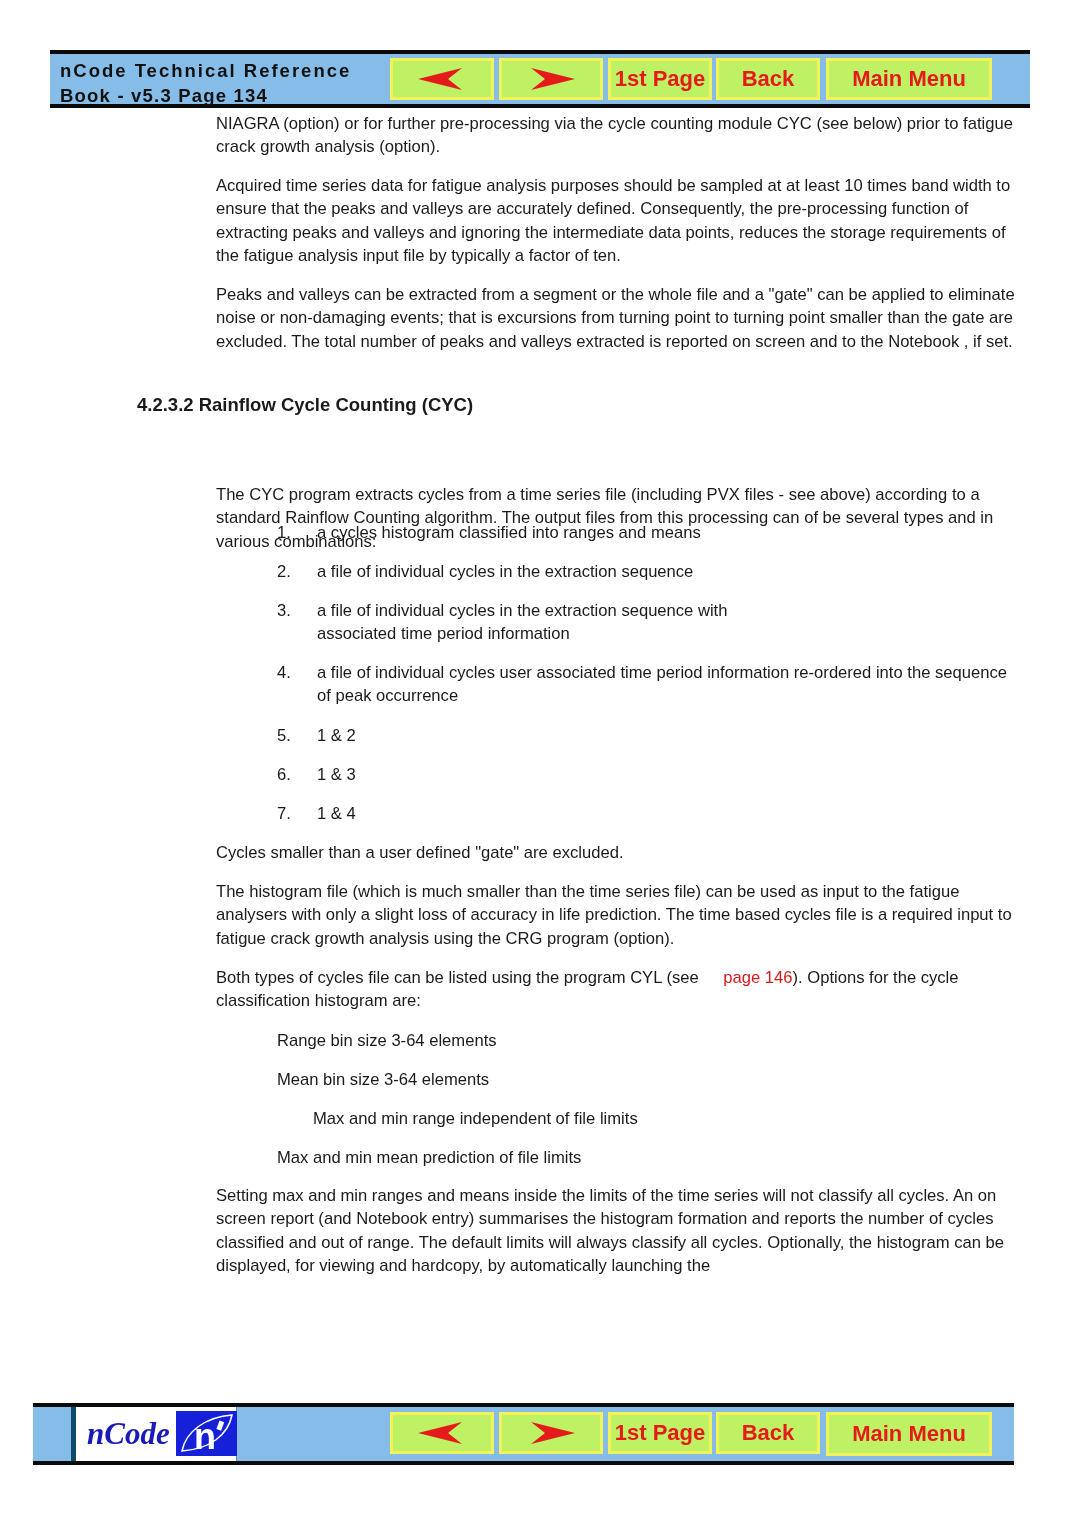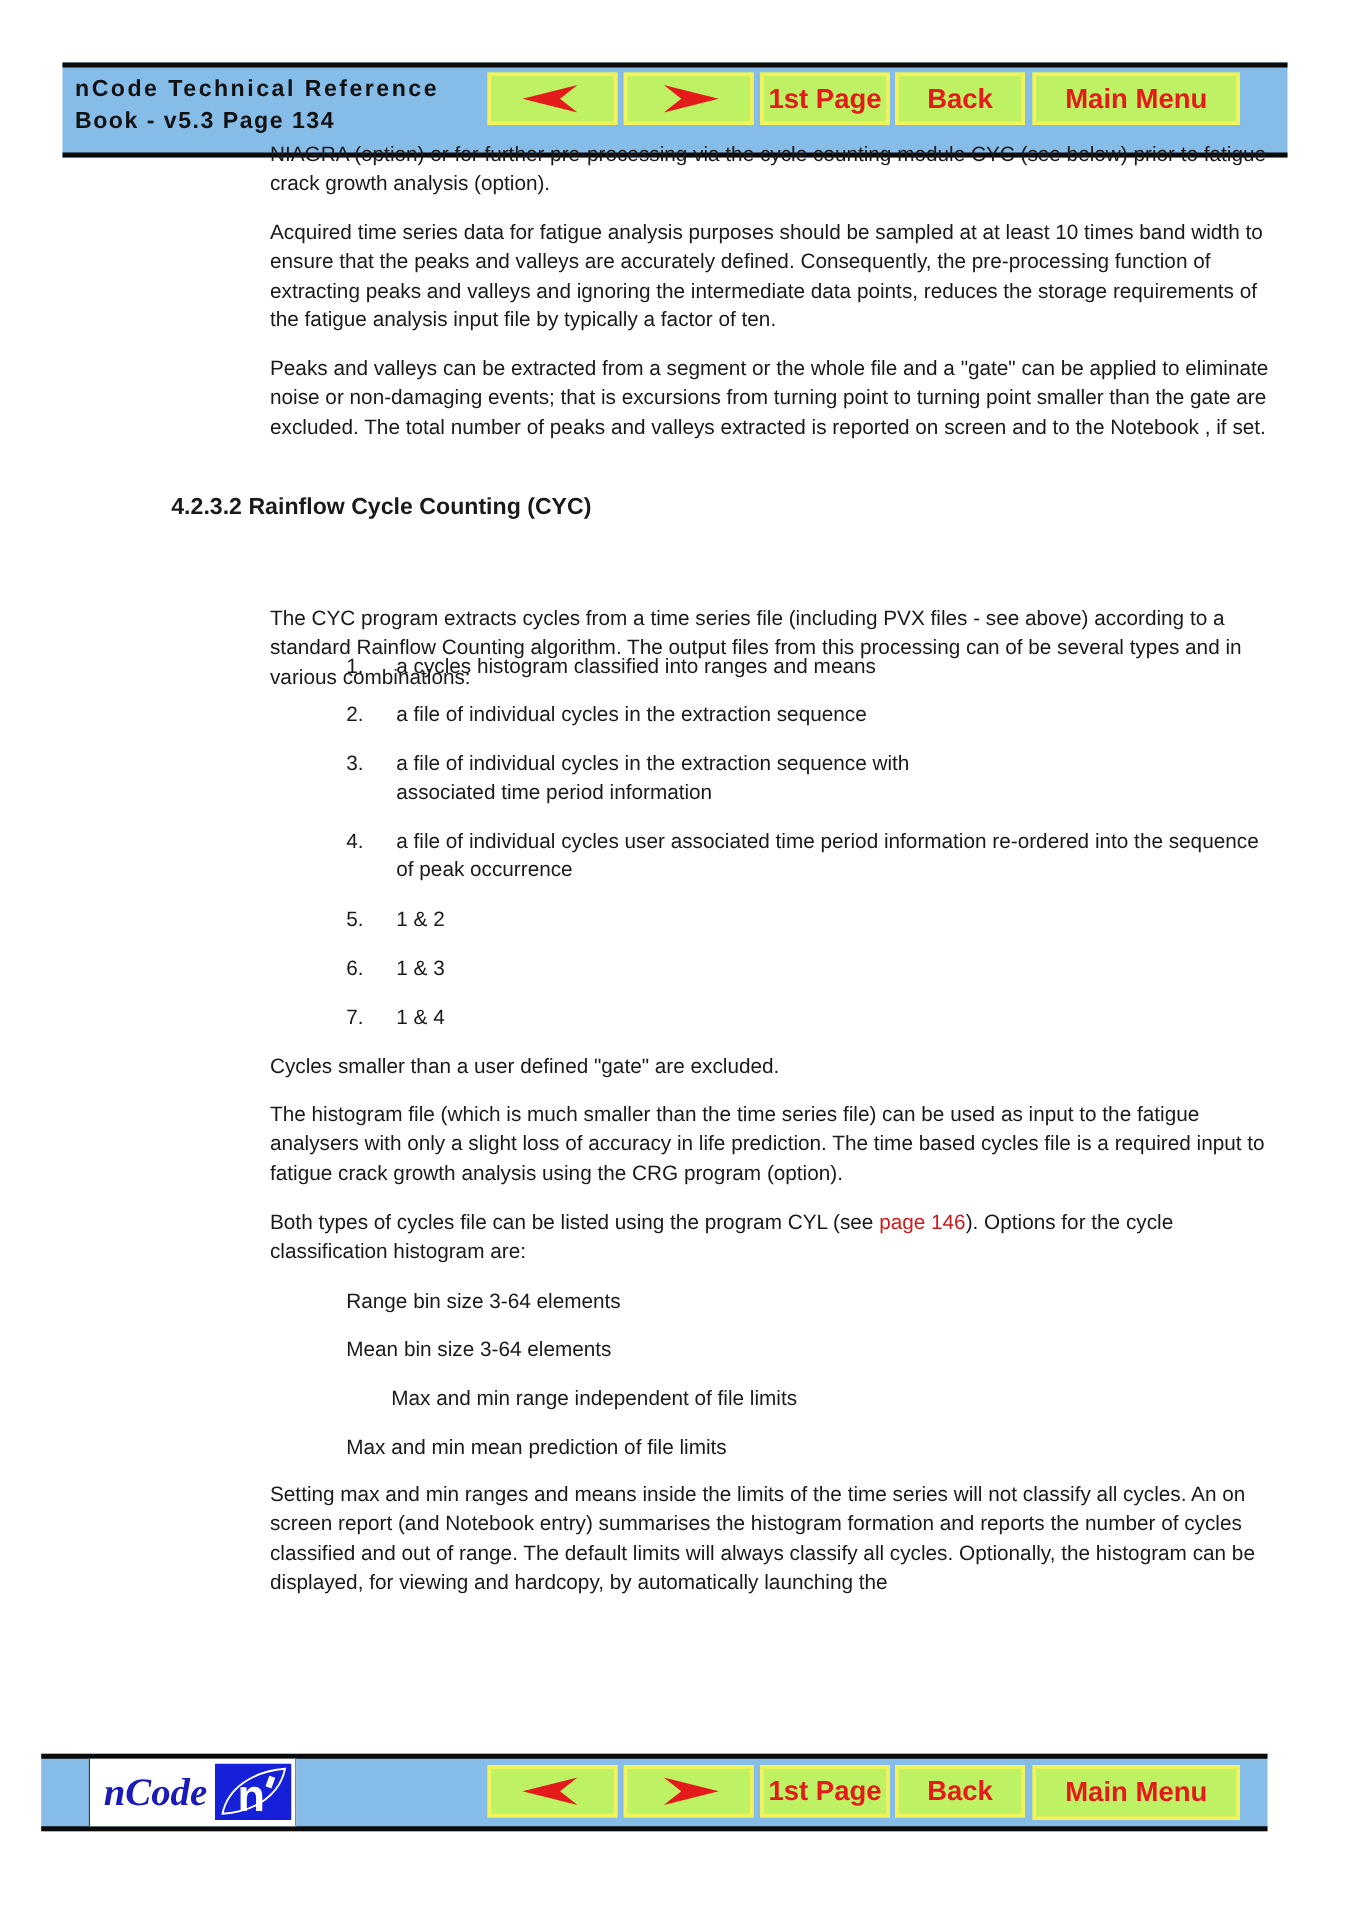--- a/index.html
+++ b/index.html
@@ -1,47 +1,47 @@
 <!DOCTYPE html>
 <html><head>
 <meta charset="utf-8">
 <style>
   html, body { margin:0; padding:0; background:#ffffff; }
   body { width:1080px; height:1529px; position:relative; overflow:hidden;
          font-family:"Liberation Sans", sans-serif; color:#1a1a1a; }
 
   
-  .topbar { position:absolute; left:50px; top:50px; width:980px; height:76px;
+  .topbar { position:absolute; left:50px; top:50px; width:980px; height:58px;
             background:#86bde8; border-top:4px solid #0a0a0a; border-bottom:4px solid #0a0a0a;
             box-sizing:border-box; }
   .topbar .title { position:absolute; left:10px; top:4px; font-weight:bold;
                    font-size:18.5px; line-height:25px; letter-spacing:2px; color:#111; }
   .topbar .title .l2 { letter-spacing:1.2px; }
 
   .navbtn { position:absolute; background:#bef264; border:3px solid #f2f25a; box-sizing:border-box;
             display:flex; align-items:center; justify-content:center;
             color:#e51a1a; font-weight:bold; cursor:pointer; }
   .navbtn.txt { font-size:22px; letter-spacing:0; }
   .navbtn svg { display:block; }
 
   
   .p { position:absolute; left:216px; width:800px; font-size:16.6px; line-height:23.4px; margin:0; }
   .h { position:absolute; left:137px; font-size:18.5px; font-weight:bold; margin:0; }
   .li { position:absolute; left:277px; font-size:16.6px; line-height:23.4px; }
   .li .num { position:absolute; left:0; }
   .li .txt { position:absolute; left:40px; width:700px; }
   .opt { position:absolute; left:277px; font-size:16.6px; line-height:23px; }
-  .link { color:#d01c1c; cursor:pointer; }
+  .link { color:#d01c1c; cursor:pointer;margin-left:20px; }
 
   
   .botbar { position:absolute; left:33px; top:1403px; width:981px; height:62px;
             background:#86bde8; border-top:4px solid #0a0a0a; border-bottom:4px solid #0a0a0a;
             box-sizing:border-box; }
   .logo { position:absolute; left:38px; top:0; width:166px; height:54px; background:#fff;
-          border-left:1px solid #0c4a6e; border-right:1px solid #6a8aa8; box-sizing:border-box; }
+          border-left:5px solid #0c4a6e; border-right:1px solid #6a8aa8; box-sizing:border-box; }
   .logo .word { position:absolute; left:11px; top:9px; font-family:"Liberation Serif", serif;
                 font-style:italic; font-weight:bold; font-size:31px; color:#1a1ab8; }
   .logo .mark { position:absolute; left:100px; top:4px; width:61px; height:45px; background:#1520d8; }
 </style>
 </head>
 <body>
 
 <div class="topbar">
   <div class="title">
     <div>nCode Technical Reference</div>

